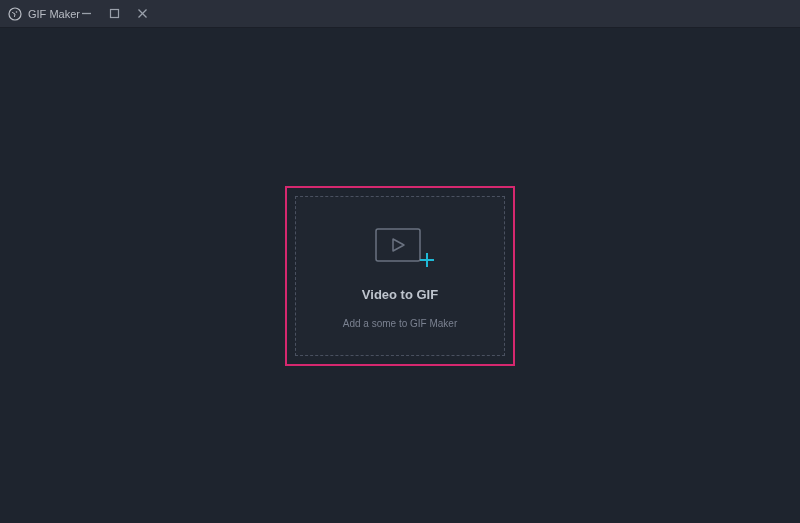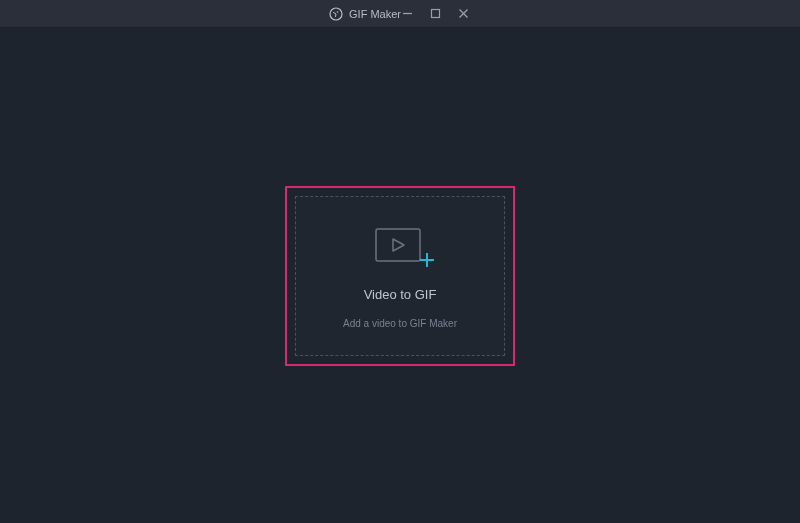--- a/index.html
+++ b/index.html
@@ -13,21 +13,21 @@
       background: #1e242e;
       font-family: -apple-system, BlinkMacSystemFont, "Segoe UI", Arial, sans-serif;
       overflow: hidden;
       position: relative;
     }
     .titlebar {
       height: 28px;
       background: #2a2f3a;
       display: flex;
       align-items: center;
-      justify-content: center;
+      justify-content: flex-start;
       padding: 0 8px;
       border-bottom: 1px solid #1b1f28;
     }
     .titlebar-left {
       display: flex;
       align-items: center;
       gap: 6px;
     }
     .app-icon {
       width: 14px;
@@ -85,21 +85,21 @@
     }
     .card-icon {
       width: 60px;
       height: 48px;
       position: relative;
       margin-bottom: 16px;
     }
     .card-title {
       color: #bfc5ce;
       font-size: 13px;
-      font-weight: 400;
+      font-weight: 700;
       margin-bottom: 16px;
     }
     .card-subtitle {
       color: #7a8190;
       font-size: 10px;
       font-weight: 400;
     }
     .plus-badge {
       position: absolute;
       right: -6px;
@@ -150,18 +150,18 @@
           <path d="M23 16 L23 28 L34 22 Z" fill="none" stroke="#6a7280" stroke-width="1.5" stroke-linejoin="round"></path>
         </svg>
         <span class="plus-badge">
           <svg width="18" height="18" viewBox="0 0 18 18">
             <line x1="9" y1="2" x2="9" y2="16" stroke="#1fb9d6" stroke-width="2"></line>
             <line x1="2" y1="9" x2="16" y2="9" stroke="#1fb9d6" stroke-width="2"></line>
           </svg>
         </span>
       </div>
       <div class="card-title">Video to GIF</div>
-      <div class="card-subtitle">Add a video to GIF Maker</div>
+      <div class="card-subtitle">Add a some to GIF Maker</div>
     </div>
 
 
   </div>
 </div>
 
 </body></html>

